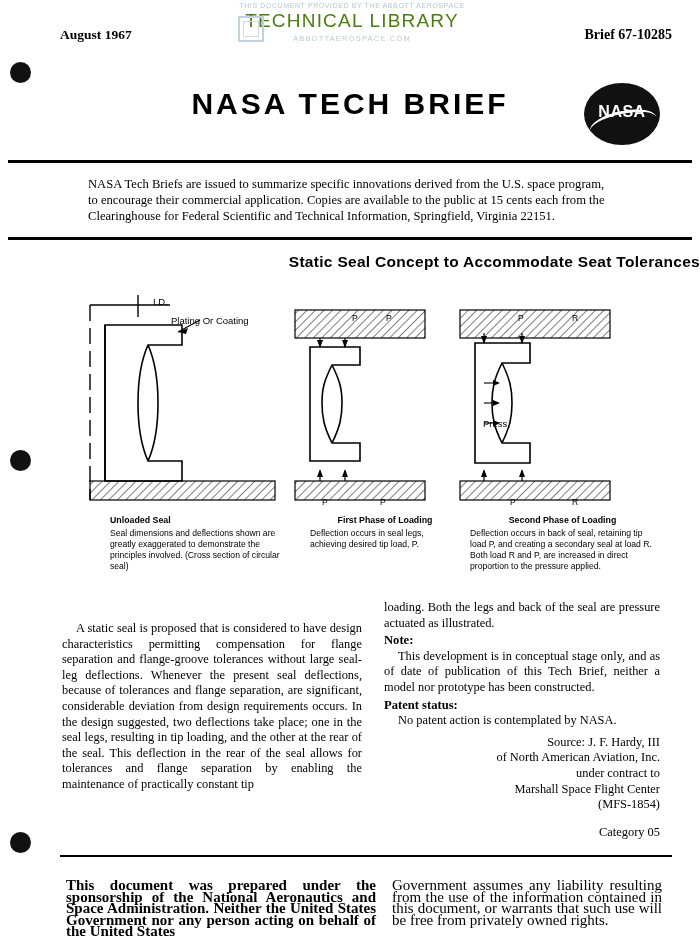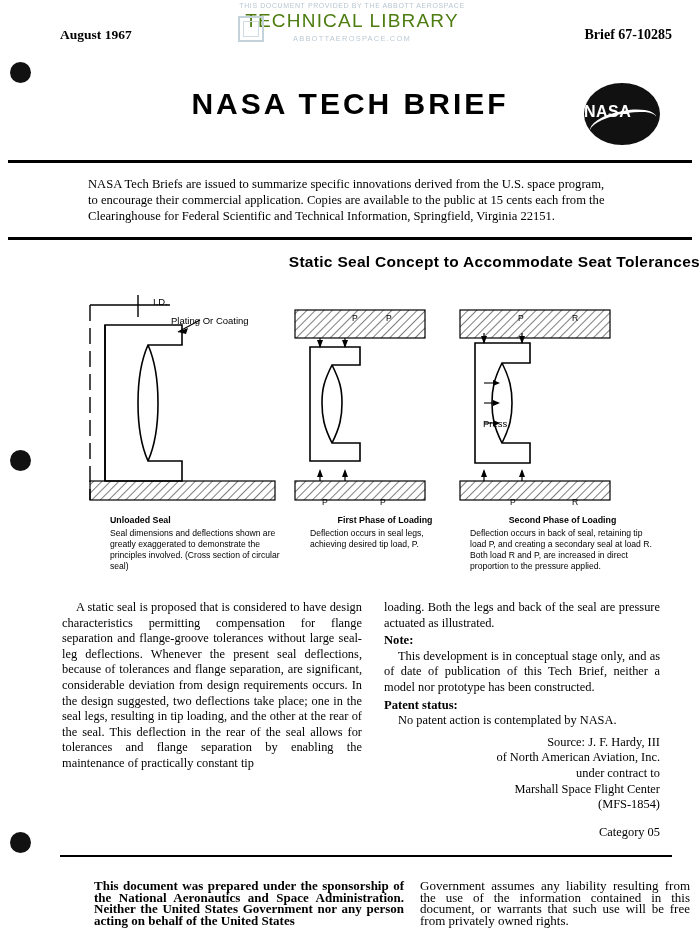--- a/index.html
+++ b/index.html
@@ -120,20 +120,21 @@
     height: 62px;
     background: #111111;
     border-radius: 50%;
     overflow: hidden;
   }
   .nasa-logo .nasa-text {
     position: absolute;
     left: 0;
     right: 0;
     top: 20px;
+    text-align: center;
     color: #ffffff;
     font-family: "Liberation Sans", sans-serif;
     font-weight: bold;
     font-size: 16px;
     letter-spacing: 0.5px;
   }
   .nasa-logo .swoosh {
     position: absolute;
     left: 4px;
     top: 28px;
@@ -210,21 +211,21 @@
 
   
   .col {
     position: absolute;
     top: 600px;
     font-family: "Liberation Serif", serif;
     font-size: 12.4px;
     line-height: 15.6px;
     text-align: justify;
   }
-  .col-left { left: 62px; width: 300px; }
+  .col-left { left: 62px; width: 300px; margin-top: 21px; }
   .col-right { left: 384px; width: 276px; }
   .col p { margin: 0 0 0 0; text-indent: 14px; }
   .col p.noindent { text-indent: 0; }
   .sec-head {
     font-family: "Liberation Serif", serif;
     font-weight: bold;
     font-size: 12.6px;
     margin-top: 2px;
   }
   .src-block {
@@ -235,25 +236,24 @@
   .cat-line {
     margin-top: 12px;
     text-align: right;
   }
 
   
   .footer {
     position: absolute;
     top: 880px;
     font-family: "Liberation Serif", serif;
-    font-size: 13px;
+    font-size: 15px;
     line-height: 11.6px;
     font-weight: bold;
     text-align: justify;
-    margin-left: 28px;
   }
   .footer-left { left: 66px; width: 310px; }
   .footer-right { left: 392px; width: 270px; font-weight: normal; }
 </style>
 </head>
 <body>
 
 <div class="page">
 
   <div class="watermark">

